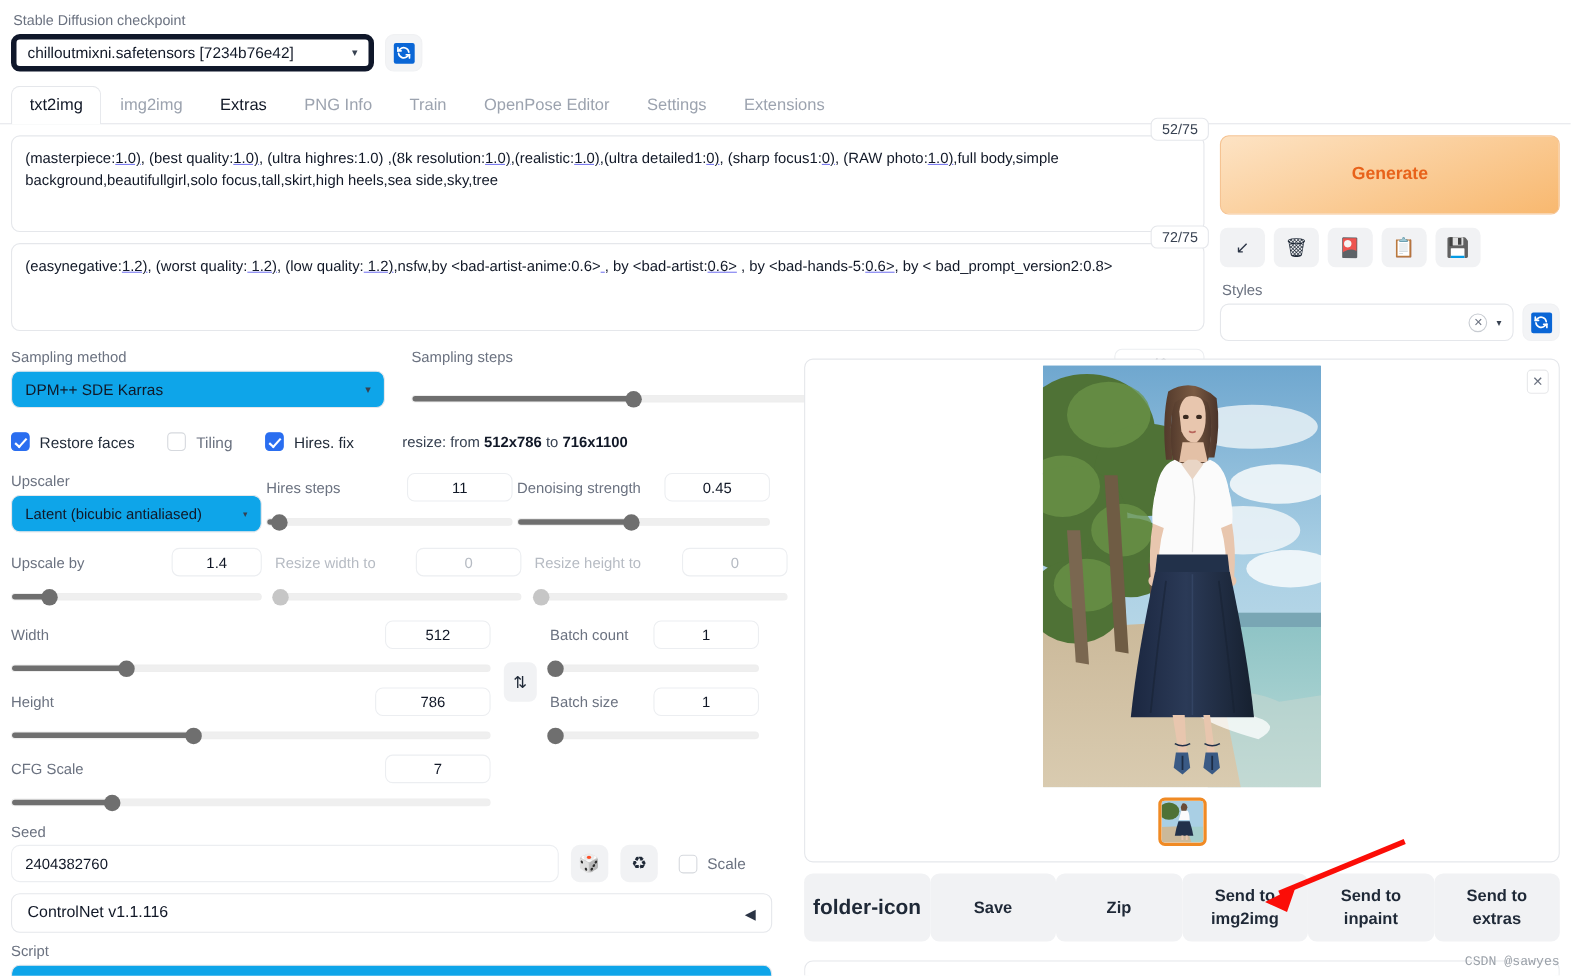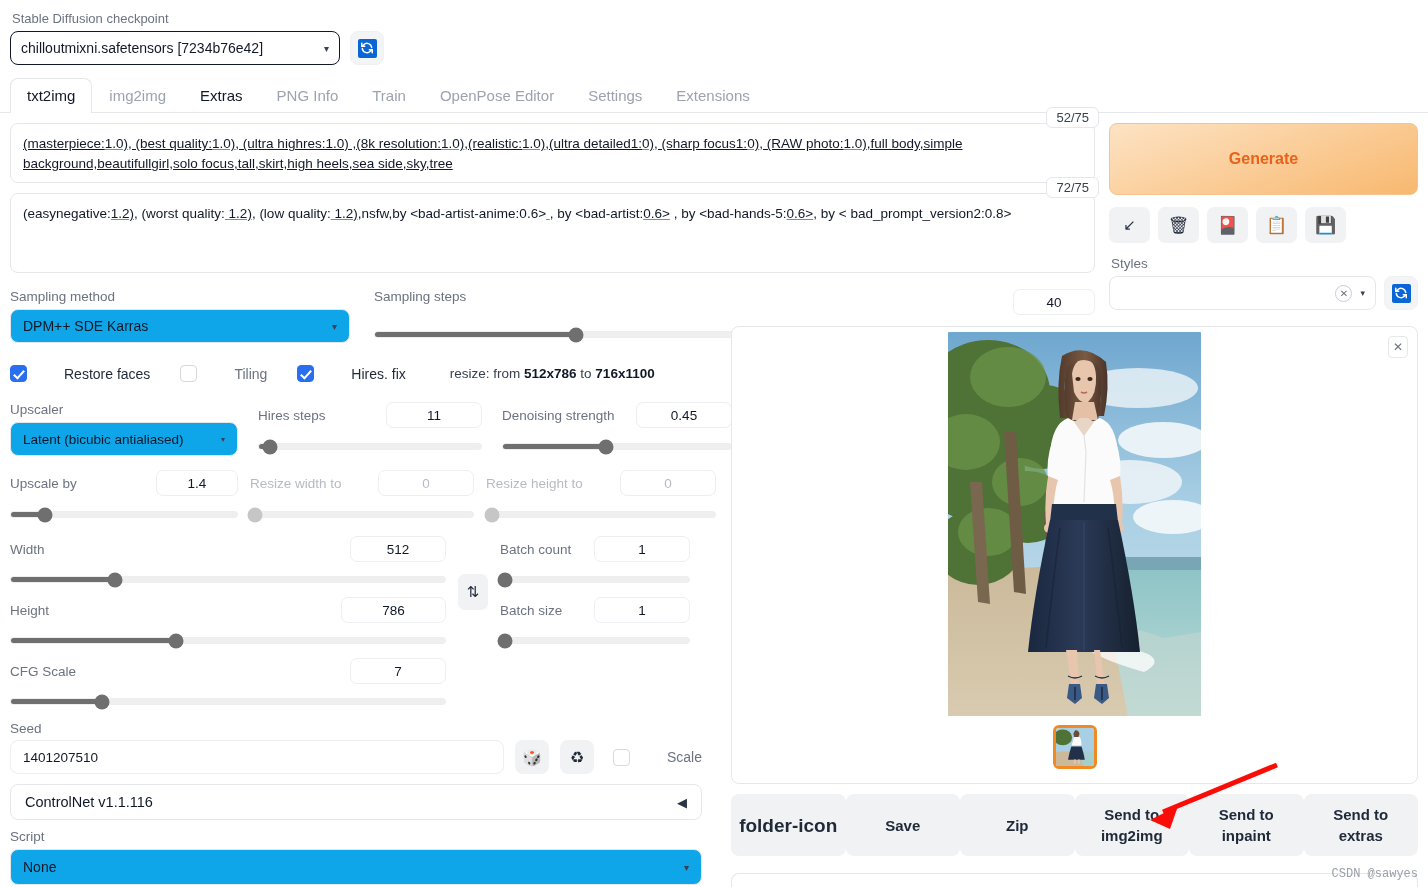--- a/index.html
+++ b/index.html
@@ -12,21 +12,21 @@
     color:#1f2937;
     overflow:hidden;
     position:relative;
   }
 
   
   .ckpt-wrap { padding:8px 10px 0 10px; display:flex; flex-direction:column; }
   .ckpt-label { font-size:13px; color:#6b7280; margin:3px 0 5px 2px; }
   .ckpt-row { display:flex; align-items:center; gap:10px; }
   .ckpt-select {
-    width:330px; height:34px; border:1px solid #0f172a; border-radius:8px;
+    width:330px; height:34px; border:5px solid #0f172a; border-radius:8px;
     background:#fff; display:flex; align-items:center; padding:0 10px;
     font-size:14px; color:#111827; position:relative;
   }
   .ckpt-select .caret { margin-left:auto; color:#374151; font-size:10px; }
   .icon-btn-blue {
     width:34px; height:34px; border-radius:8px; background:#f3f4f6;
     border:1px solid #f0f1f3; display:flex; align-items:center; justify-content:center;
   }
   .refresh-glyph {
     width:19px; height:19px; background:#0a66d6; border-radius:2px;
@@ -48,21 +48,21 @@
   .main { display:flex; padding:10px; gap:14px; }
   .col-left { width:1085px; }
   .col-right { width:309px; }
 
   
   .prompt-box {
     border:1px solid #e5e7eb; border-radius:8px; background:#fff;
     padding:10px 12px; font-size:13.5px; line-height:20px; color:#111827;
     position:relative; word-break:break-word;
   }
-  #prompt-positive { height:60px;text-decoration:underline; }
+  #prompt-positive { height:88px; }
   #prompt-negative { height:80px; margin-top:10px; }
   .tokcount {
     position:absolute; right:-4px; top:-16px; background:#fff;
     border:1px solid #e5e7eb; border-radius:6px; padding:2px 9px;
     font-size:13px; color:#374151; z-index:4;
   }
   .u { text-decoration:underline; text-decoration-color:#7c7cf0; color:#111827; }
 
   
   .gen-btn {
@@ -112,21 +112,21 @@
   .track.disabled .thumb { background:#c6c6c6; }
   .track.disabled .fill { background:transparent; }
 
   .cbrow { display:flex; align-items:center; gap:9px; }
   .cb { width:17px; height:17px; border-radius:4px; border:1.5px solid #d6d9de; background:#fff; position:relative; }
   .cb.on { background:#2a6ef0; border-color:#2a6ef0; }
   .cb.on:after {
     content:""; position:absolute; left:5px; top:1.5px; width:4px; height:9px;
     border:solid #fff; border-width:0 2px 2px 0; transform:rotate(42deg);
   }
-  .cb-label { font-size:14px; color:#1f2937;margin-left:28px; }
+  .cb-label { font-size:14px; color:#1f2937; }
   .cb-label.dim { color:#6b7280; }
   .resize-note { font-size:13.5px; color:#374151; }
   .resize-note b { color:#111827; }
 
   .swap-btn {
     width:30px; height:36px; border-radius:7px; background:#f1f2f4;
     display:flex; align-items:center; justify-content:center; font-size:15px; color:#1f2937;
   }
 
   
@@ -263,21 +263,21 @@
       </div>
       <div class="cbrow">
         <div class="cb on"></div>
         <span class="cb-label">Hires. fix</span>
       </div>
       <div class="resize-note" style="margin-left:14px;">
         <span>resize: from </span><b>512x786</b><span> to </span><b>716x1100</b>
       </div>
     </div>
 
-    <div style="display:flex; gap:20px; margin-top:20px;">
+    <div style="display:flex; gap:4px; margin-top:20px;">
       <div style="width:228px;">
         <div class="lbl">Upscaler</div>
         <div class="select-box">
           <span style="font-size:13.5px;">Latent (bicubic antialiased)</span>
           <span class="caret" style="font-size:8px;">▾</span>
         </div>
       </div>
       <div style="width:224px;">
         <div style="display:flex; align-items:center;">
           <div class="lbl">Hires steps</div>
@@ -384,21 +384,21 @@
           <div class="fill" style="width: 2%;"></div>
               <div class="thumb" style="left: 2%;"></div>
         </div>
       </div>
     </div>
 
     <div style="margin-top:16px; width:692px;">
       <div class="lbl">Seed</div>
       <div style="display:flex; align-items:center; gap:11px; margin-top:4px;">
         <div class="seed-input" style="width:498px;">
-          <span>1401207510</span>
+          <span>2404382760</span>
         </div>
         <div class="seed-icon-btn">
           <span>🎲</span>
         </div>
         <div class="seed-icon-btn">
           <span>♻</span>
         </div>
         <div class="cbrow" style="margin-left:8px;">
           <div class="cb"></div>
           <span class="cb-label dim">Scale</span>

